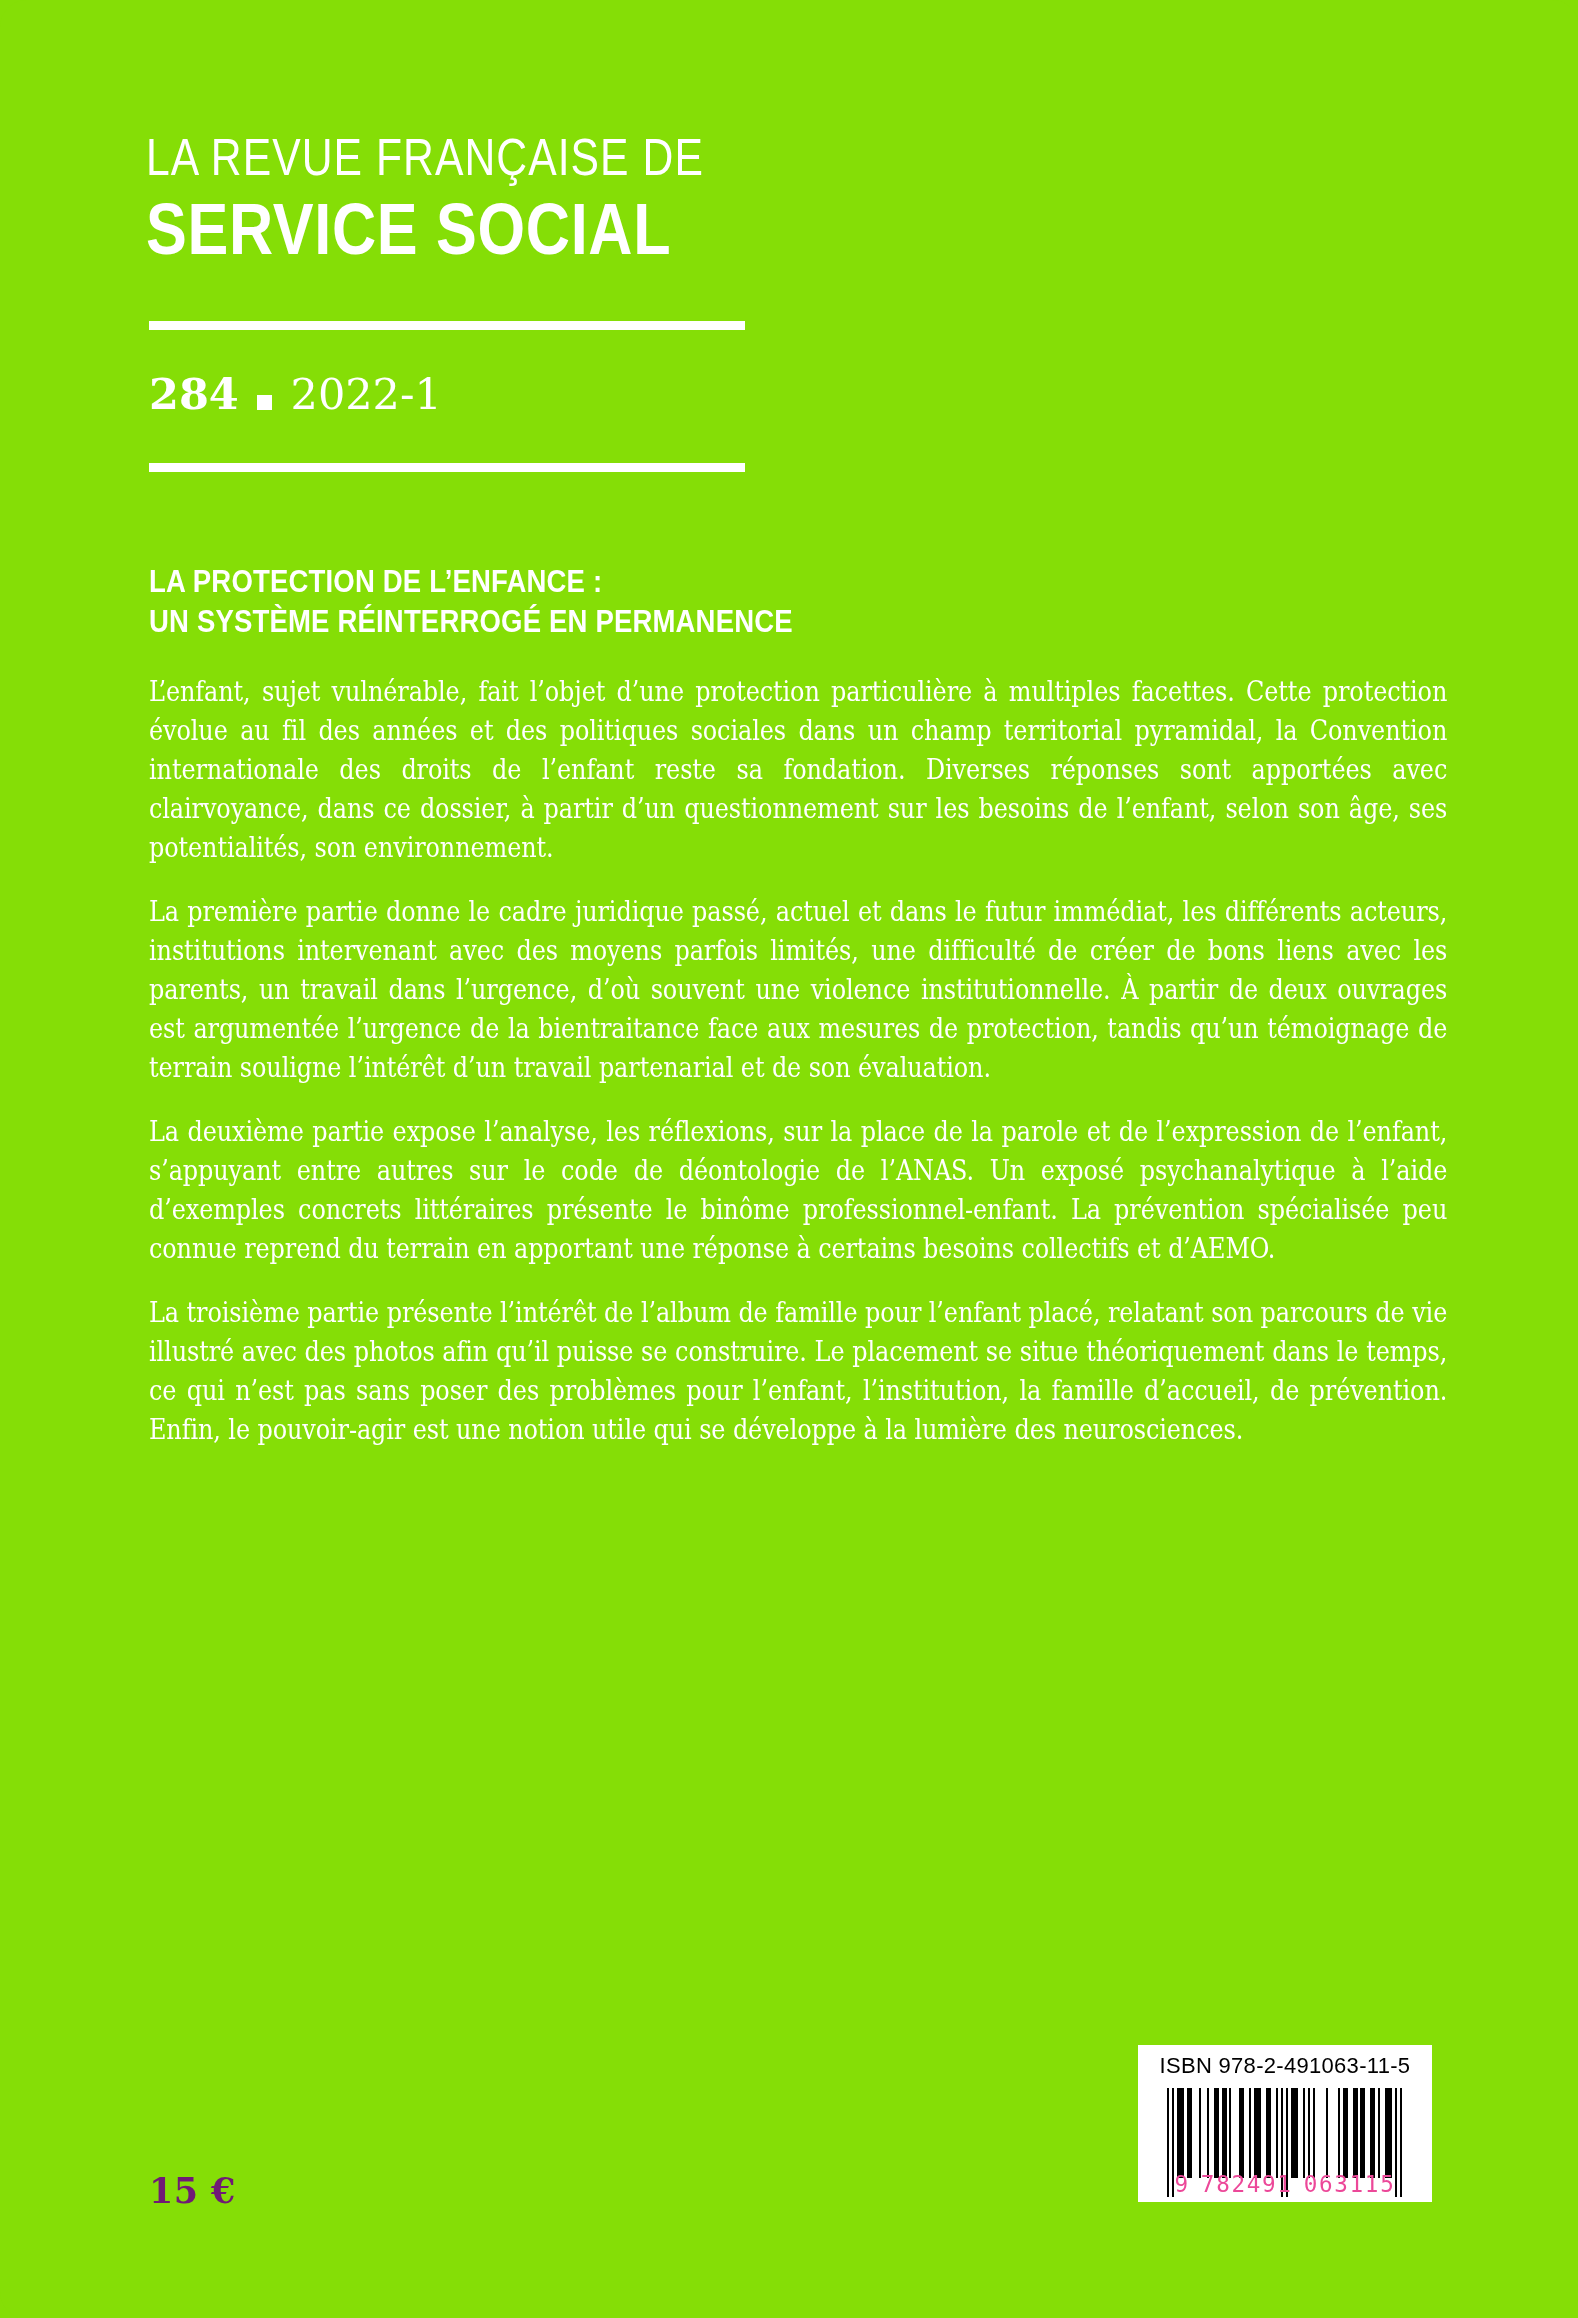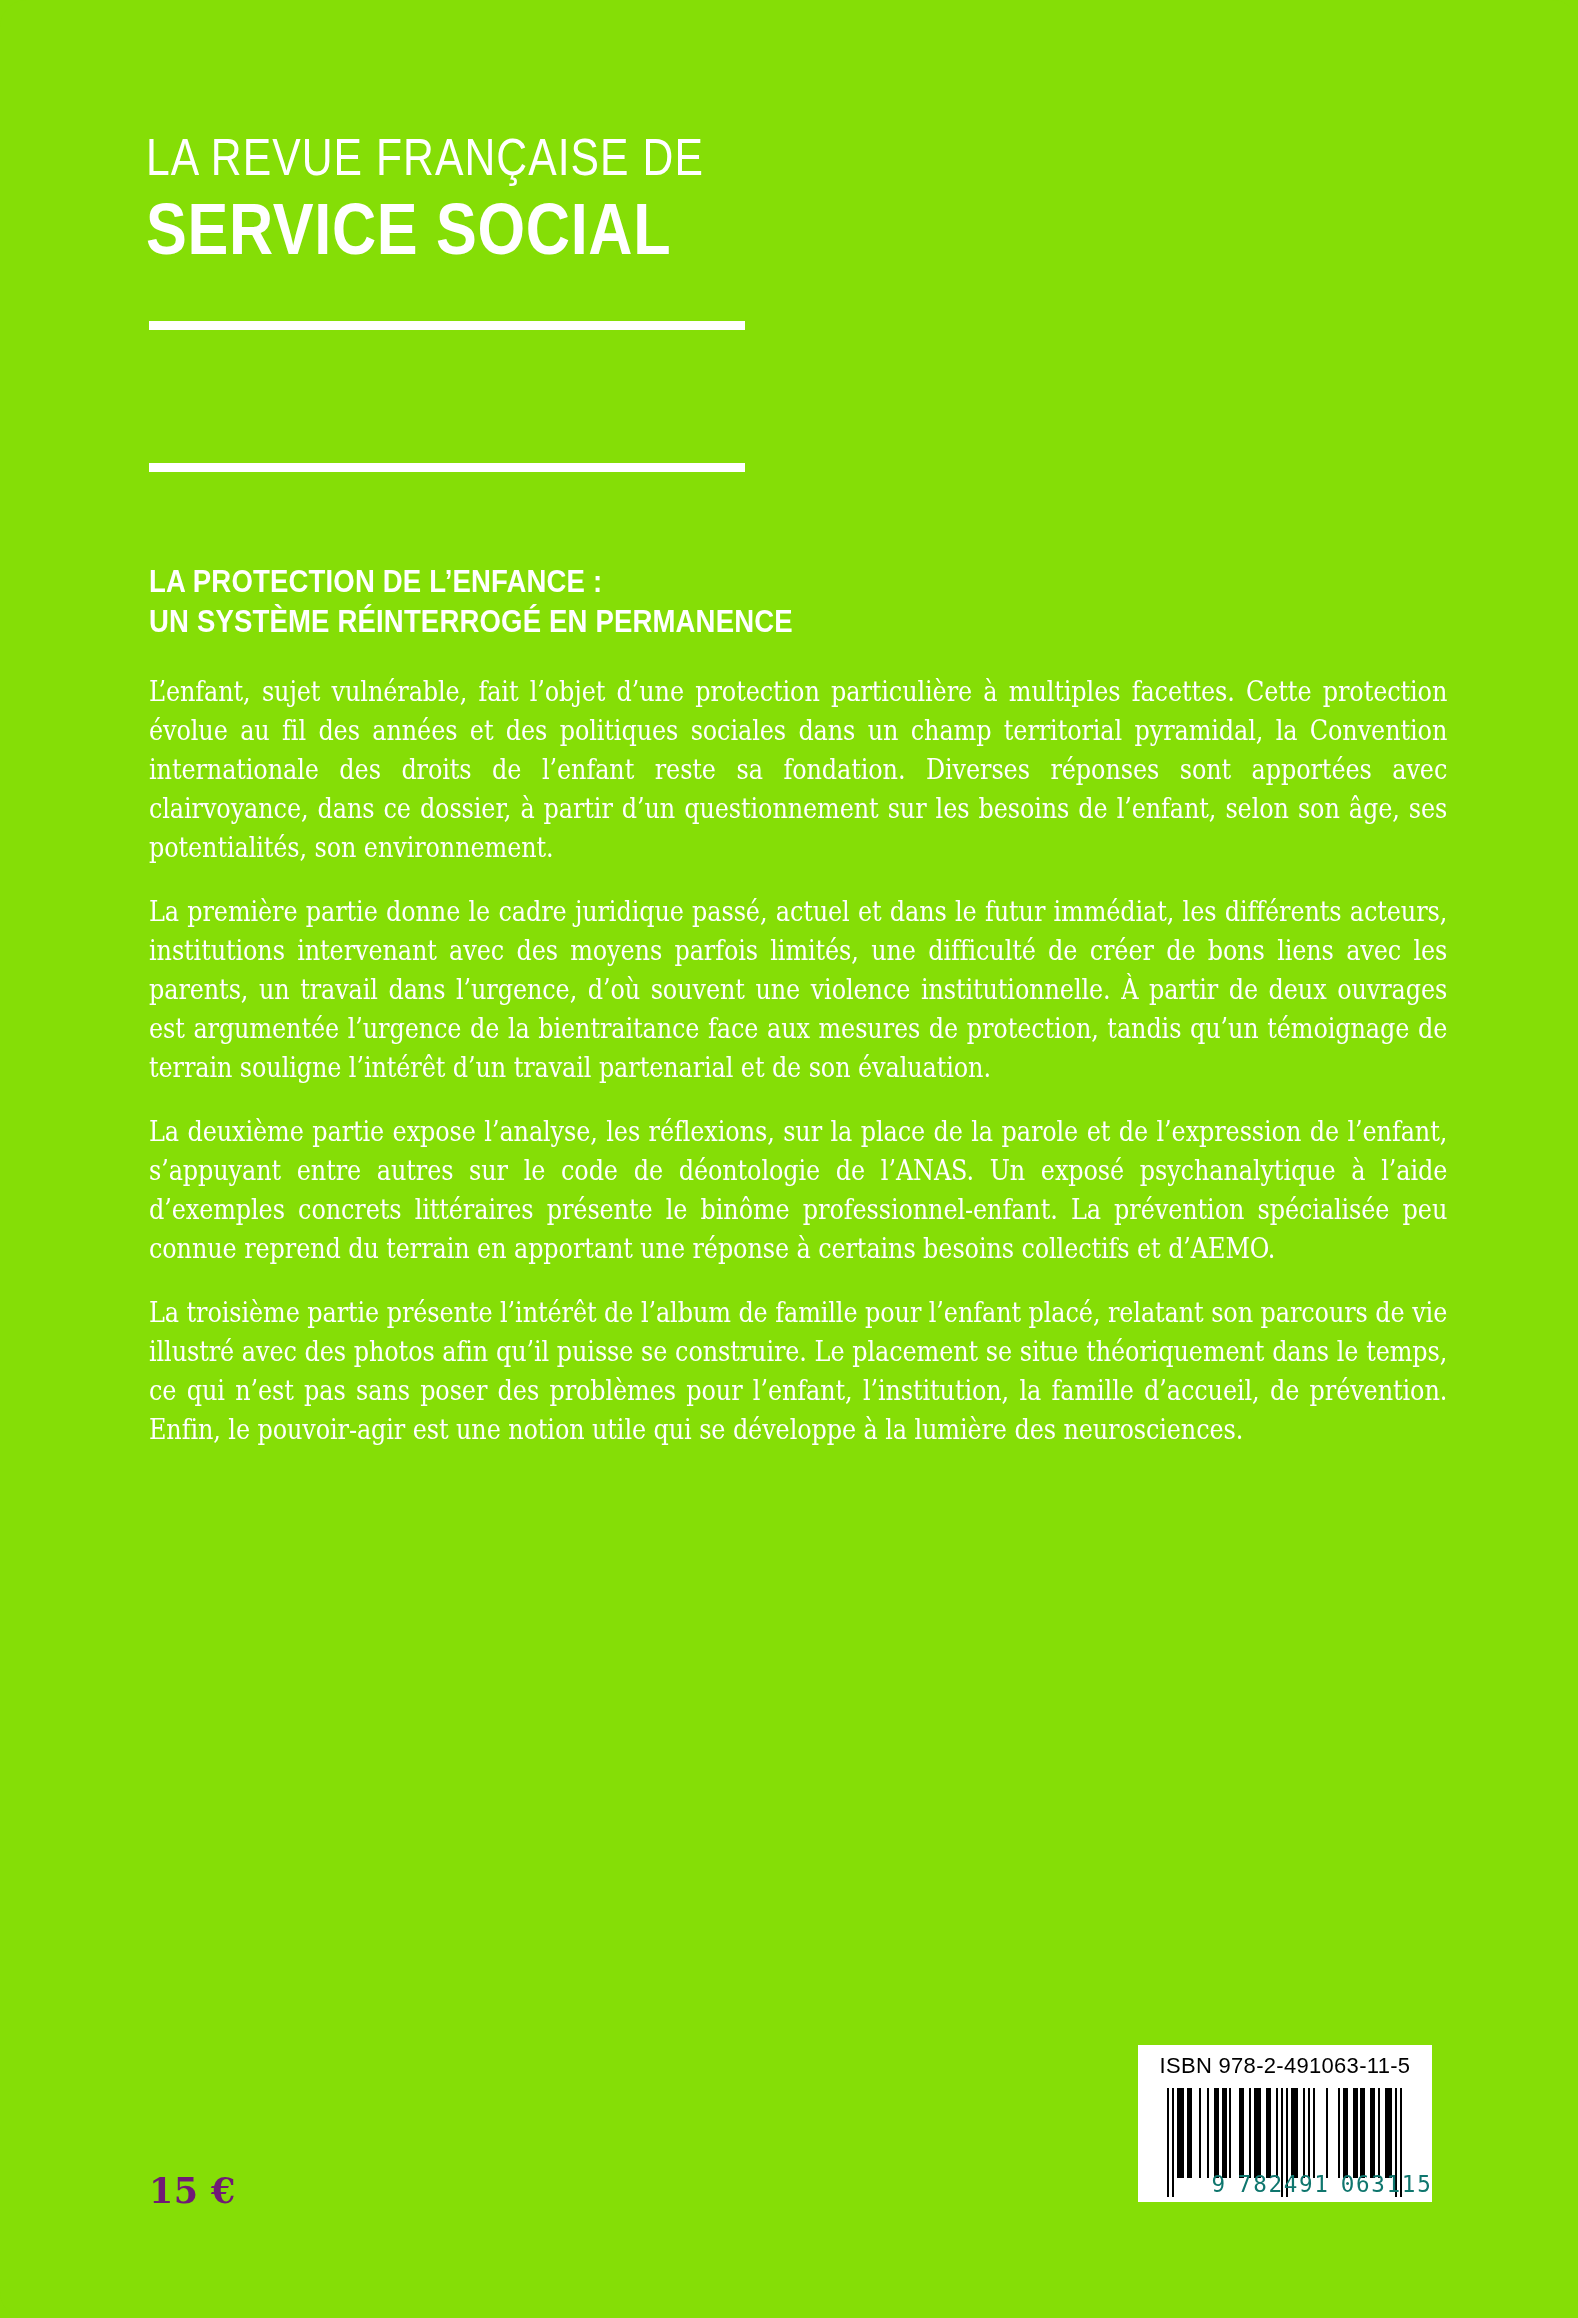--- a/index.html
+++ b/index.html
@@ -166,22 +166,21 @@
   }
   .ean-text {
     position: absolute;
     left: 0;
     bottom: 5px;
     width: 294px;
     text-align: center;
     font-family: "DejaVu Sans Mono", "Liberation Mono", monospace;
     font-size: 22.6px;
     letter-spacing: 1.7px;
-    color: #0f766e;
-    padding-left: 37px;
+    color: #ec4899;
   }
   .ean-text .grp { display: inline-block; }
   .ean-gap { display:inline-block; width: 11px; }
 
   
   .price {
     position: absolute;
     left: 149px;
     top: 2170px;
     color: #701a75;
@@ -197,20 +196,23 @@
 <div class="page">
 
   <div class="masthead">
     <div class="masthead-line1">LA REVUE FRANÇAISE DE</div>
     <div class="masthead-line2">SERVICE SOCIAL</div>
   </div>
 
   <div class="rule rule-top"></div>
   <div class="rule rule-bottom"></div>
 
+  <div class="issue-line">
+    <span class="issue-num">284</span><span class="issue-sep"></span><span class="issue-date">2022-1</span>
+  </div>
 
   <div class="dossier-title">
     <span class="tl">LA PROTECTION DE L’ENFANCE :</span>
     <span class="tl">UN SYSTÈME RÉINTERROGÉ EN PERMANENCE</span>
   </div>
 
   <div class="abstract">
     <p>L’enfant, sujet vulnérable, fait l’objet d’une protection particulière à multiples facettes. Cette protection évolue au fil des années et des politiques sociales dans un champ territorial pyramidal, la Convention internationale des droits de l’enfant reste sa fondation. Diverses réponses sont apportées avec clairvoyance, dans ce dossier, à partir d’un questionnement sur les besoins de l’enfant, selon son âge, ses potentialités, son environnement.</p>
     <p>La première partie donne le cadre juridique passé, actuel et dans le futur immédiat, les différents acteurs, institutions intervenant avec des moyens parfois limités, une difficulté de créer de bons liens avec les parents, un travail dans l’urgence, d’où souvent une violence institutionnelle. À partir de deux ouvrages est argumentée l’urgence de la bientraitance face aux mesures de protection, tandis qu’un témoignage de terrain souligne l’intérêt d’un travail partenarial et de son évaluation.</p>
     <p>La deuxième partie expose l’analyse, les réflexions, sur la place de la parole et de l’expression de l’enfant, s’appuyant entre autres sur le code de déontologie de l’ANAS. Un exposé psychanalytique à l’aide d’exemples concrets littéraires présente le binôme professionnel-enfant. La prévention spécialisée peu connue reprend du terrain en apportant une réponse à certains besoins collectifs et d’AEMO.</p>

